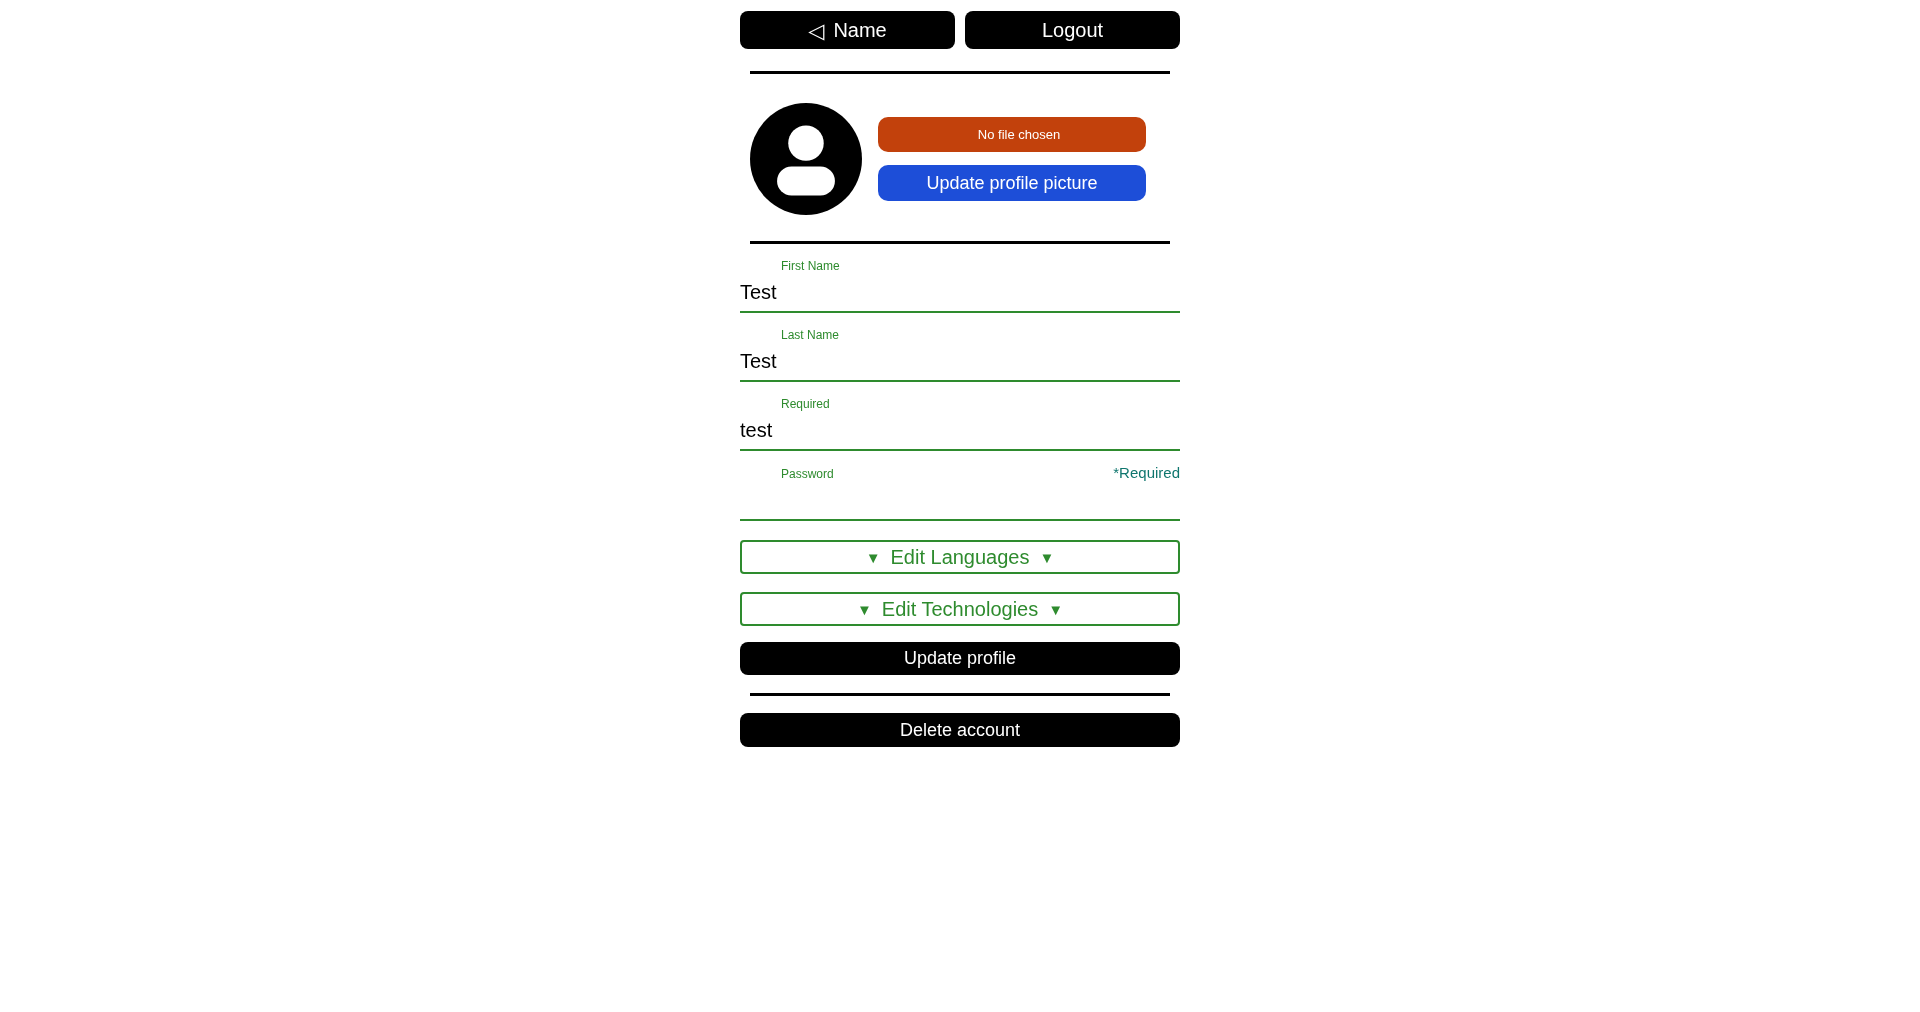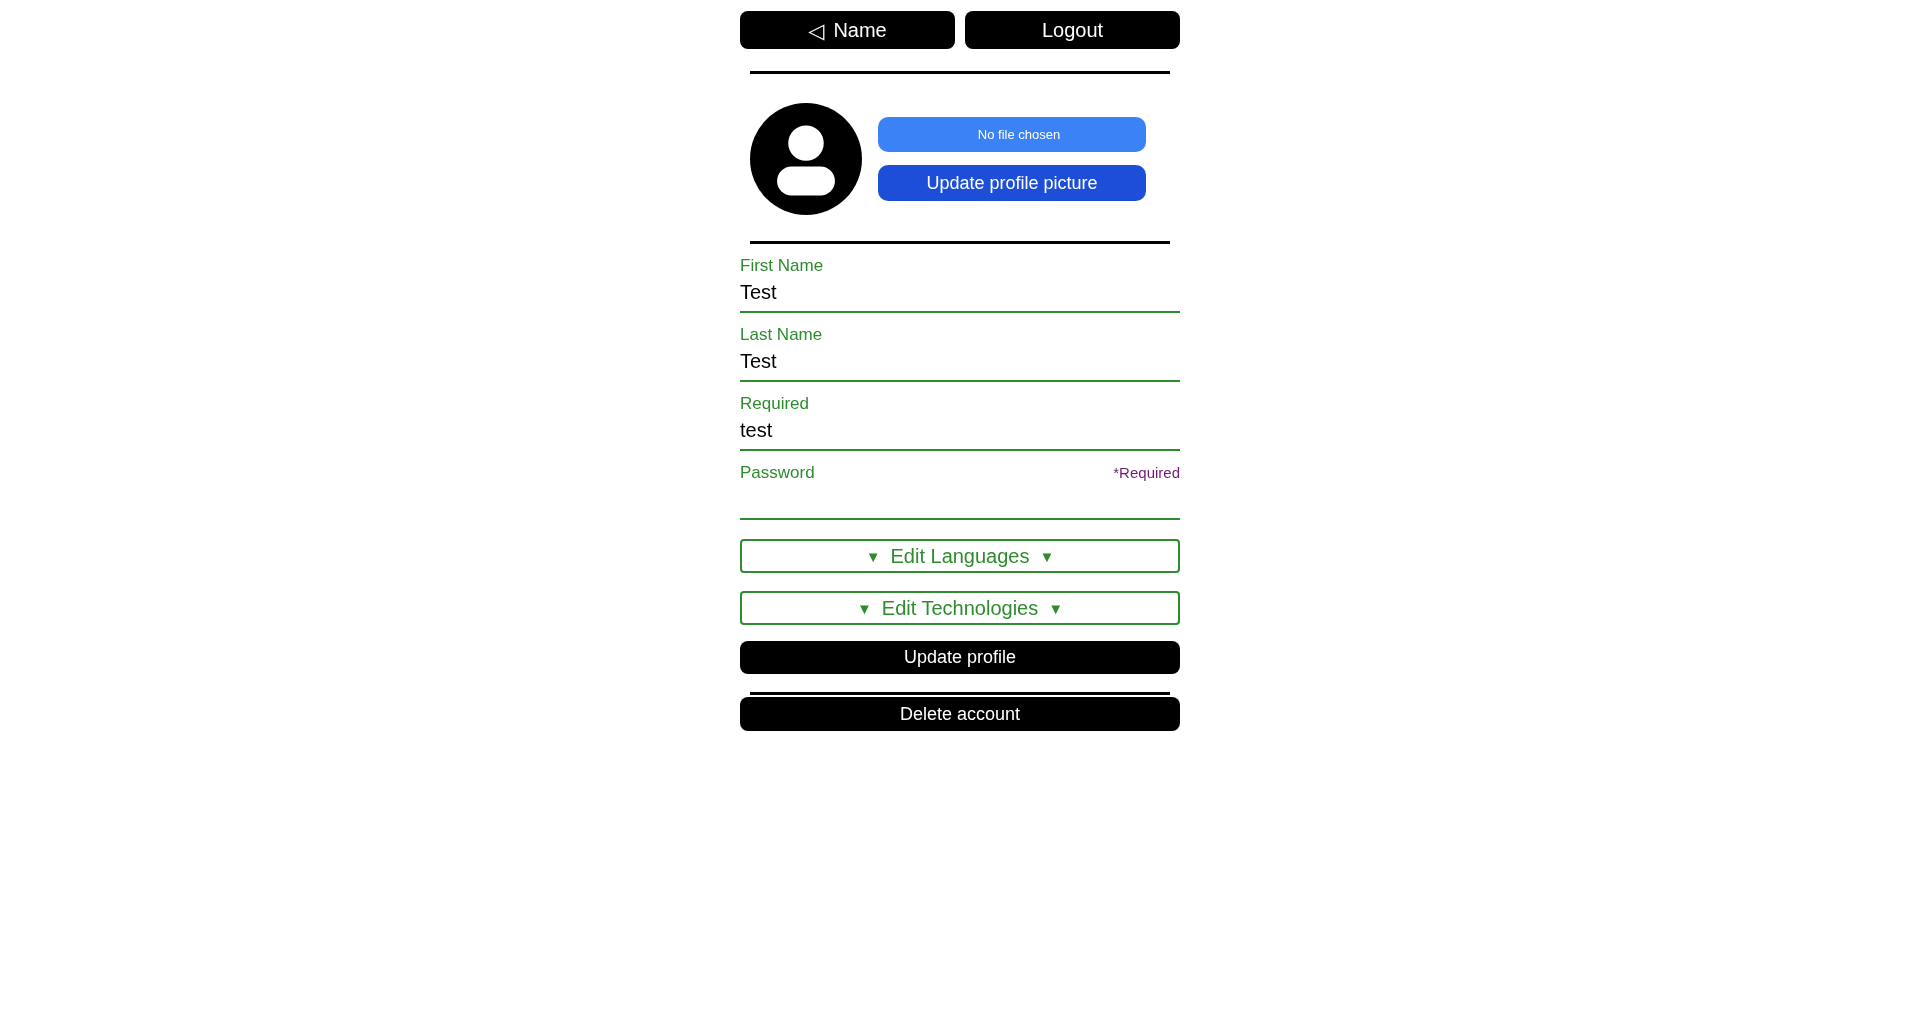--- a/index.html
+++ b/index.html
@@ -55,21 +55,21 @@
     flex: none;
   }
   .picture-controls {
     margin-left: 16px;
     margin-top: 14px;
     width: 268px;
     display: flex;
     flex-direction: column;
   }
   .file-btn {
-    background: #3b82f6;
+    background: #c2410c;
     color: #ffffff;
     border: none;
     border-radius: 10px;
     height: 35px;
     font-family: "Liberation Sans", sans-serif;
     font-size: 13px;
     cursor: pointer;
     display: flex;
     align-items: center;
     justify-content: center;
@@ -93,25 +93,26 @@
   
   .field { margin-top: 14px; }
   .field:first-of-type { margin-top: 11px; }
   .field-label-row {
     display: flex;
     justify-content: space-between;
     align-items: baseline;
   }
   .field-label {
     color: #2e8b2e;
-    font-size: 17px;
+    font-size: 12px;
     line-height: 16px;
+    margin-left: 41px;
   }
   .required-note {
-    color: #701a75;
+    color: #0f766e;
     font-size: 15px;
     line-height: 16px;
     text-align: right;
   }
   .field-input {
     display: block;
     width: 100%;
     border: none;
     border-bottom: 2px solid #2e8b2e;
     outline: none;
@@ -145,21 +146,21 @@
   
   .update-profile-btn {
     margin-top: 16px;
     width: 100%;
     height: 33px;
     flex: none;
     font-size: 18px;
   }
   .divider-3 { margin-top: 18px; }
   .delete-account-btn {
-    margin-top: 2px;
+    margin-top: 17px;
     width: 100%;
     height: 34px;
     flex: none;
     font-size: 18px;
     text-align: center;
   }
   .back-icon { font-size: 21px; line-height: 1; }
 </style>
 </head>
 <body>

